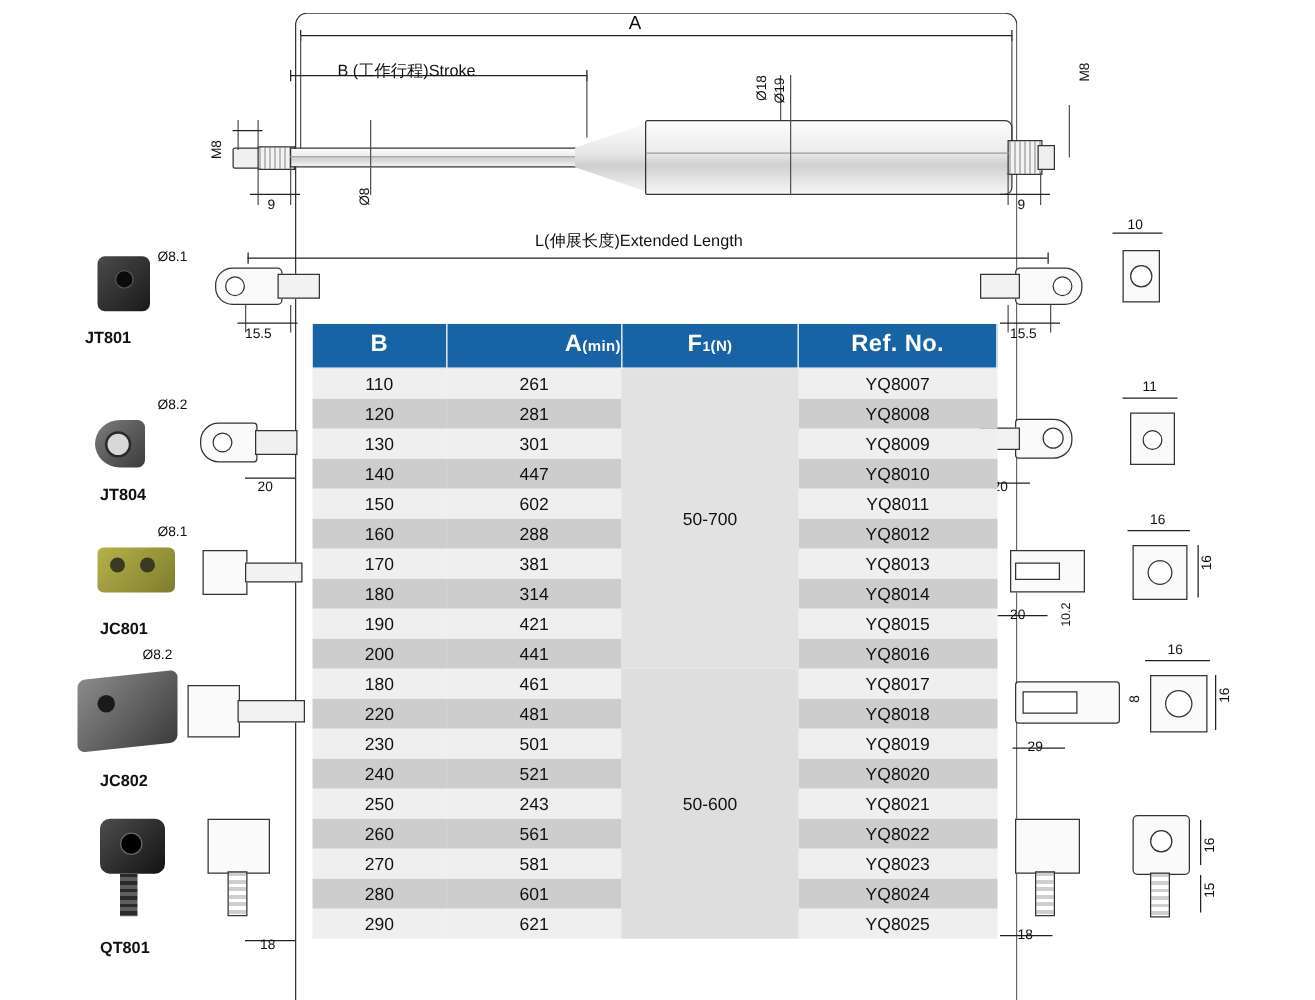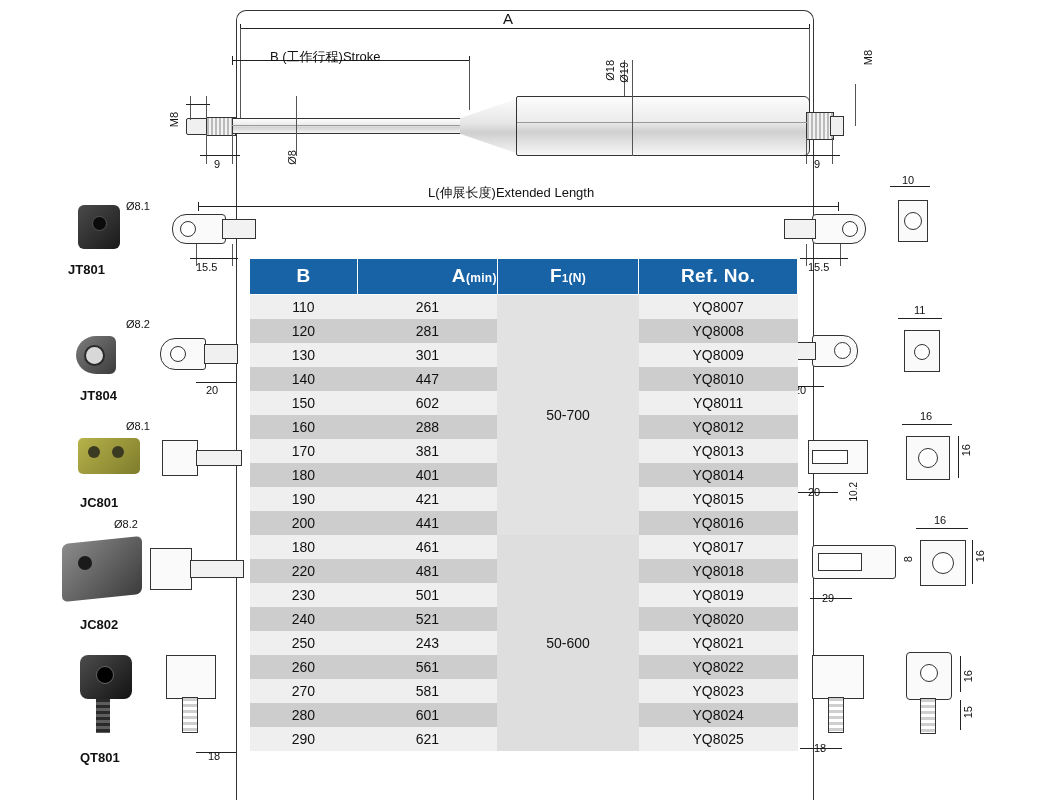--- a/index.html
+++ b/index.html
@@ -281,21 +281,21 @@
           <td>288</td>
           <td>YQ8012</td>
         </tr>
         <tr class="odd">
           <td>170</td>
           <td>381</td>
           <td>YQ8013</td>
         </tr>
         <tr class="even">
           <td>180</td>
-          <td>401</td>
+          <td>314</td>
           <td>YQ8014</td>
         </tr>
         <tr class="odd">
           <td>190</td>
           <td>421</td>
           <td>YQ8015</td>
         </tr>
         <tr class="even">
           <td>200</td>
           <td>441</td>

